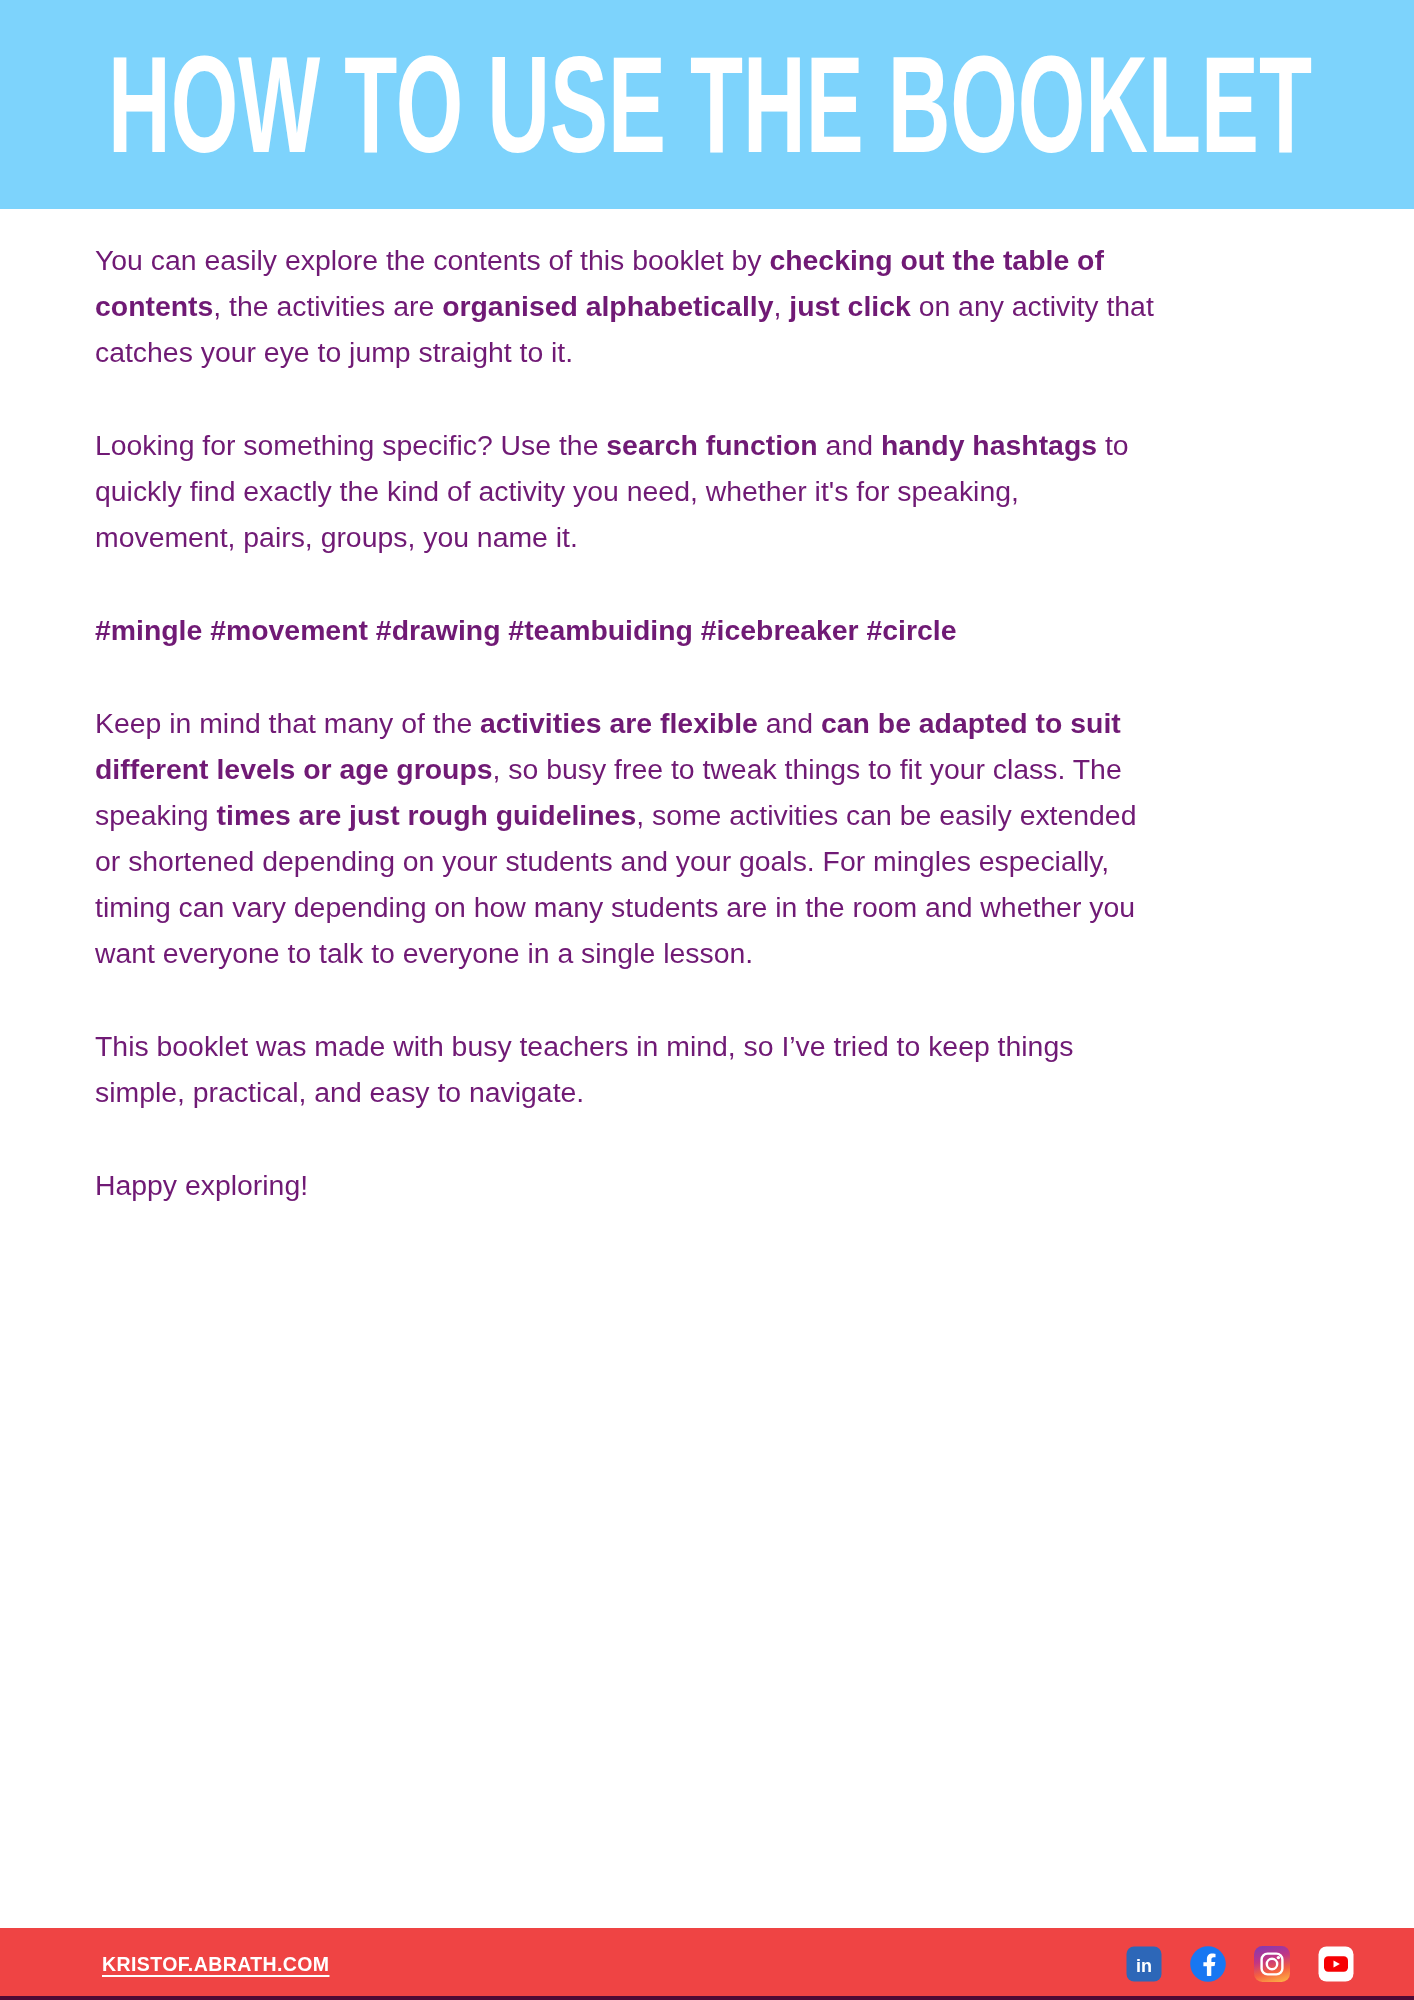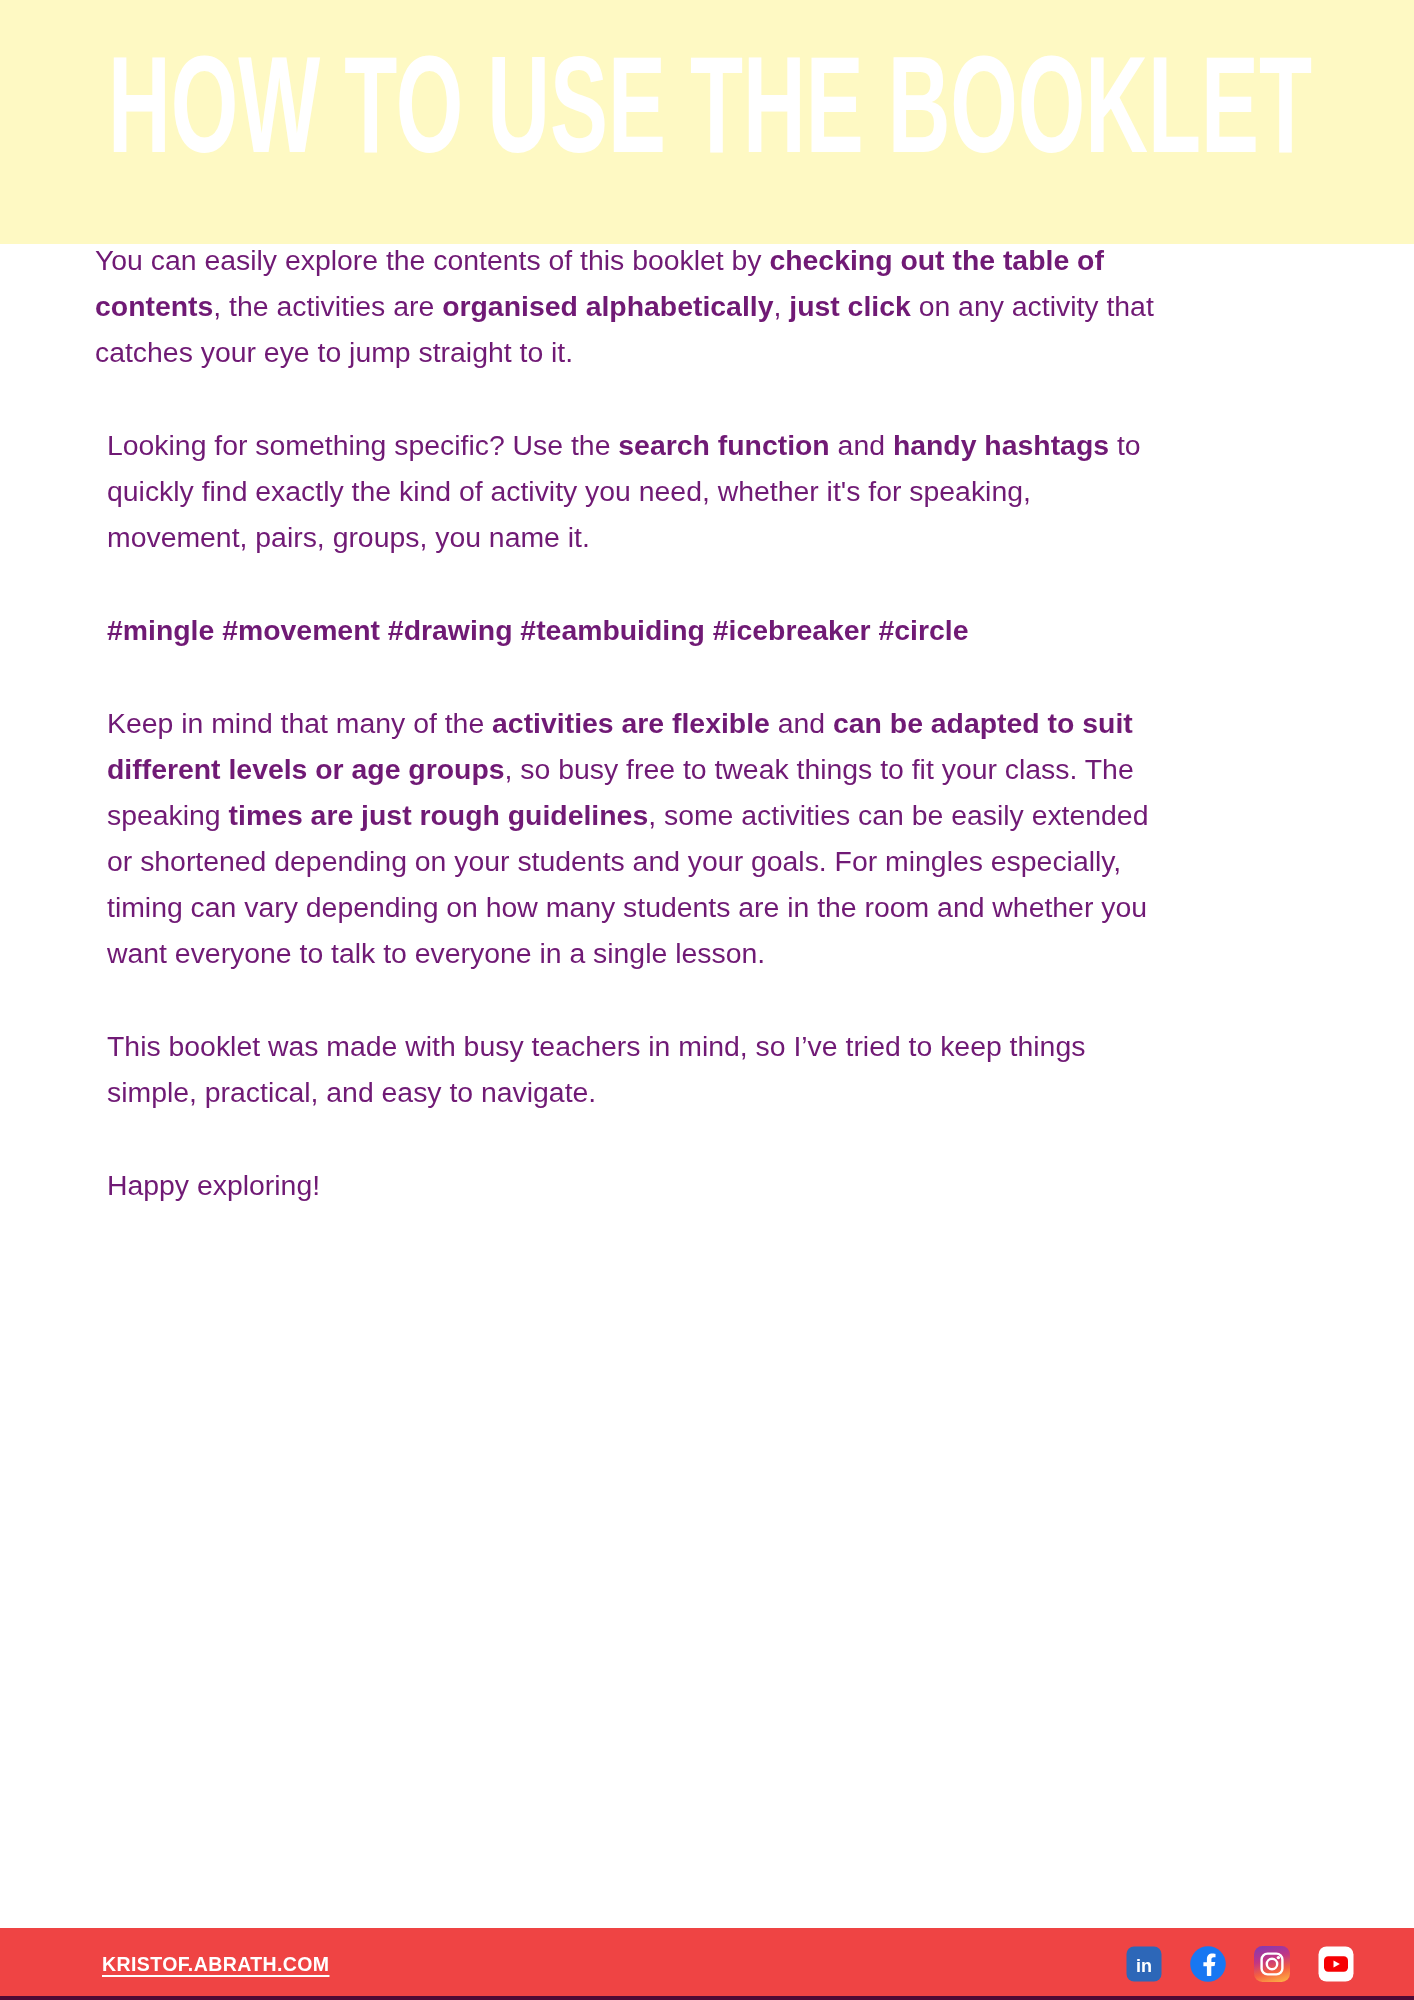--- a/index.html
+++ b/index.html
@@ -6,33 +6,33 @@
   .page {
     position:relative;
     width:1414px; height:2000px;
     background:#ffffff;
     overflow:hidden;
     font-family:"Liberation Sans", sans-serif;
   }
   
   .header {
     position:absolute; top:0; left:0;
-    width:1414px; height:244px;
-    background:#fef9c3;
+    width:1414px; height:209px;
+    background:#7dd3fc;
   }
   .header svg { display:block; }
   
   .content {
     position:absolute; top:237px; left:95px;
     width:1270px;
     font-size:28.4px; line-height:46px;
     color:#701a75;
   }
   .para { margin:0; }
-  .para + .para { margin-top:47px;margin-left:12px; }
+  .para + .para { margin-top:47px; }
   .line { white-space:pre; }
   .b { font-weight:700; }
   
   .footer {
     position:absolute; left:0; top:1928px;
     width:1414px; height:72px;
     background:#ef4444;
     display:flex; align-items:center; justify-content:space-between;
     box-sizing:border-box;
     padding:0 60px 0 102px;

